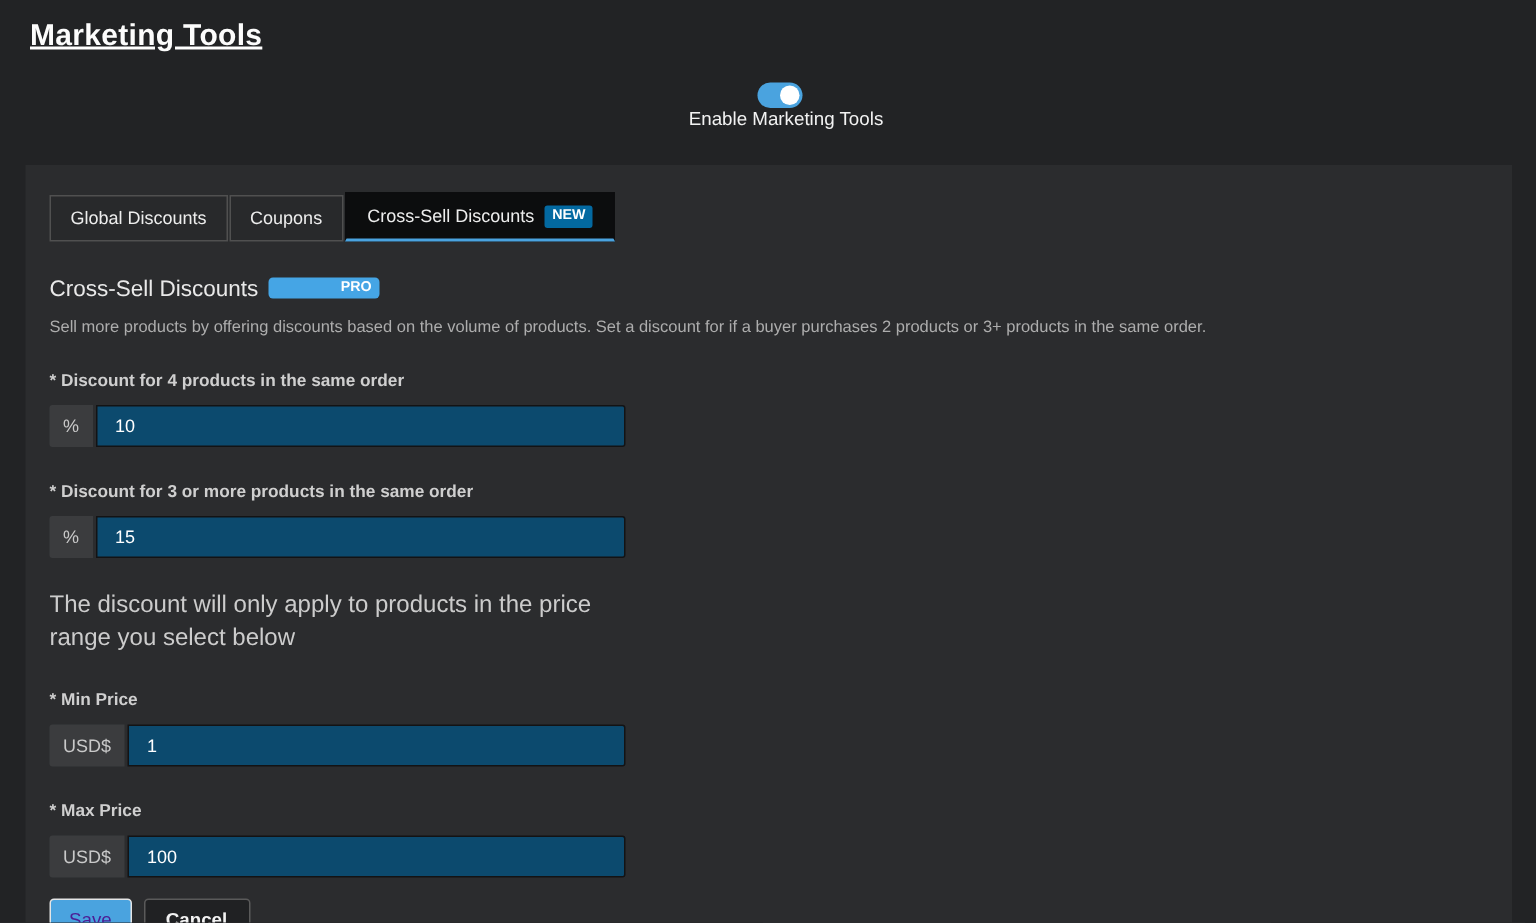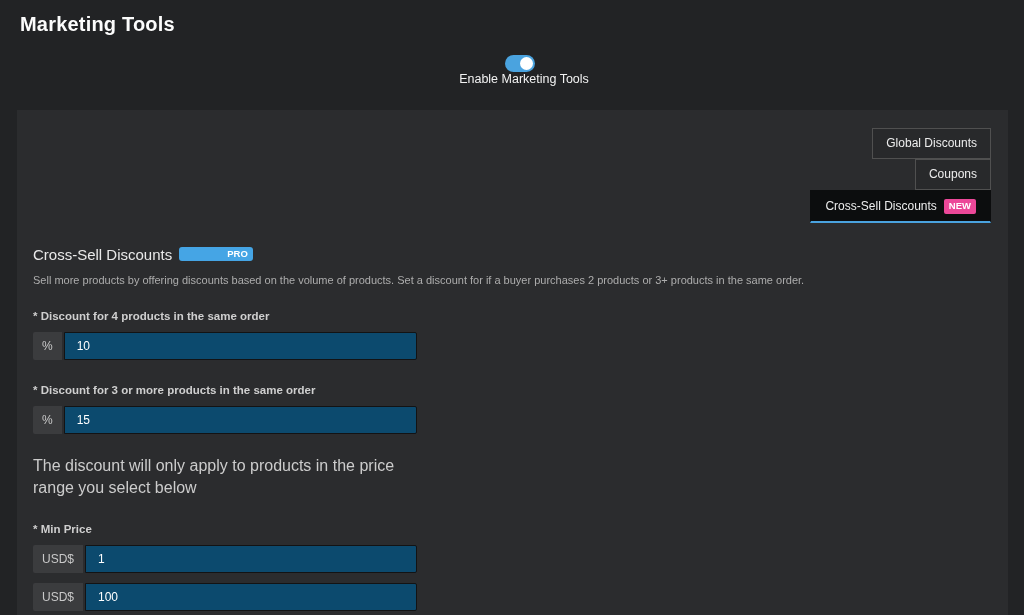--- a/index.html
+++ b/index.html
@@ -2,21 +2,21 @@
 <html><head>
 <meta charset="utf-8">
 <style>
   * { box-sizing: border-box; margin: 0; padding: 0; }
   html, body { width: 1024px; height: 615px; overflow: hidden; }
   body {
     background: #222325;
     font-family: "Liberation Sans", sans-serif;
     color: #fff;
   }
-  .page-header { padding: 13px 32px 0 20px; }
+  .page-header { padding: 13px 32px 0 20px; text-decoration: underline; }
   .page-title {
     font-size: 20px;
     font-weight: 700;
     color: #fcfcfc;
     letter-spacing: .2px;
   }
   .toggle-row {
     display: flex;
     align-items: center;
     margin: 19px 0 0 15px;
@@ -42,21 +42,21 @@
     font-size: 12.5px;
     color: #f2f2f2;
   }
   .panel {
     margin: 24px 16px 0 17px;
     height: 508px;
     background: #2b2c2e;
     padding: 18px 16px;
   }
   
-  .tabs { display: flex; align-items: flex-end; flex-direction: column; }
+  .tabs { display: flex; align-items: flex-end; }
   .tab {
     display: flex;
     align-items: center;
     background: #28292b;
     border: 1px solid #505050;
     color: #ededed;
     font-size: 12px;
     padding: 7px 13px 8px 13px;
     margin-right: 1px;
     cursor: pointer;
@@ -71,21 +71,21 @@
   .badge {
     display: inline-block;
     font-size: 9.5px;
     font-weight: 700;
     color: #fff;
     padding: 2px 5px 3px 5px;
     border-radius: 2px;
     margin-left: 7px;
     line-height: 1;
   }
-  .badge-new { background: #ec4899; }
+  .badge-new { background: #0369a1; }
   .badge-pro { background: #45a5e5; border-radius: 3px; padding-left: 48px; }
   
   .section-title-row {
     display: flex;
     align-items: center;
     margin-top: 23px;
   }
   .section-title {
     font-size: 15px;
     font-weight: 400;
@@ -217,20 +217,21 @@
   </div>
 
   <div class="hint-text">The discount will only apply to products in the price range you select below</div>
 
   <div class="field-label">* Min Price</div>
   <div class="input-group">
     <span class="input-addon">USD$</span>
     <input class="text-input" type="text" value="1" style="">
   </div>
 
+  <div class="field-label">* Max Price</div>
   <div class="input-group">
     <span class="input-addon">USD$</span>
     <input class="text-input" type="text" value="100" style="">
   </div>
 
   <div class="button-row">
     <button class="btn btn-save">Save</button>
     <button class="btn btn-cancel">Cancel</button>
   </div>
 

